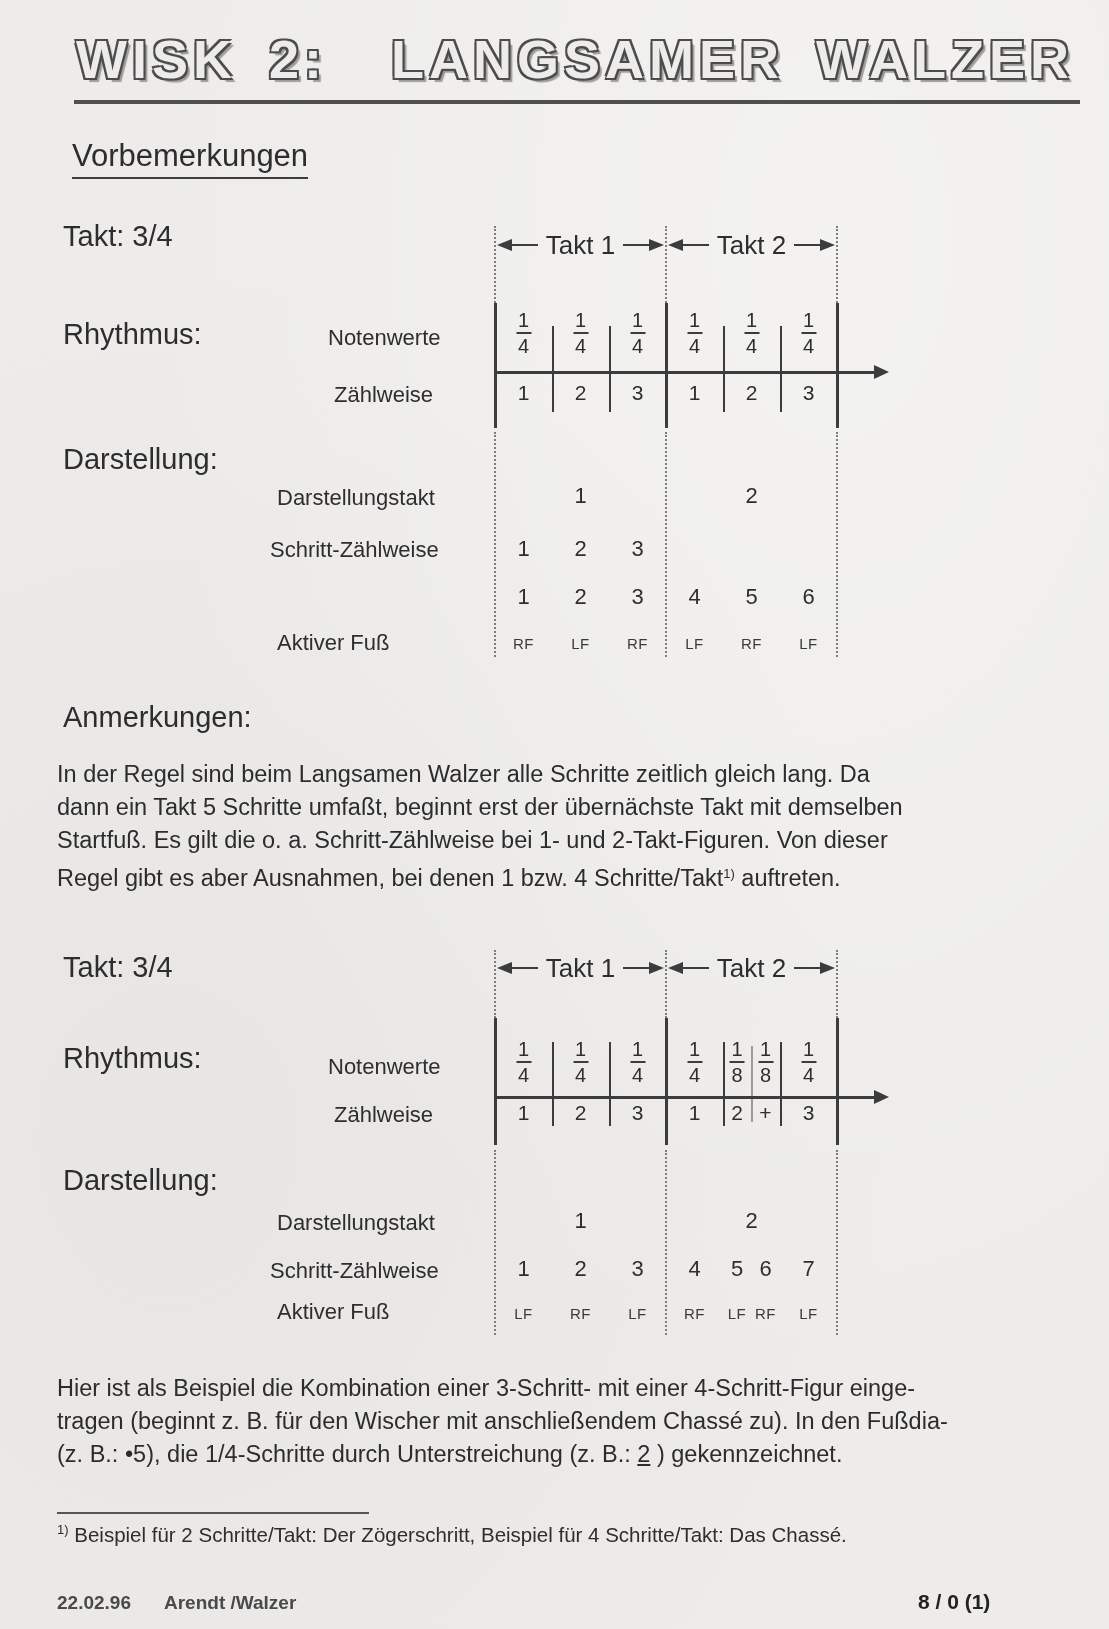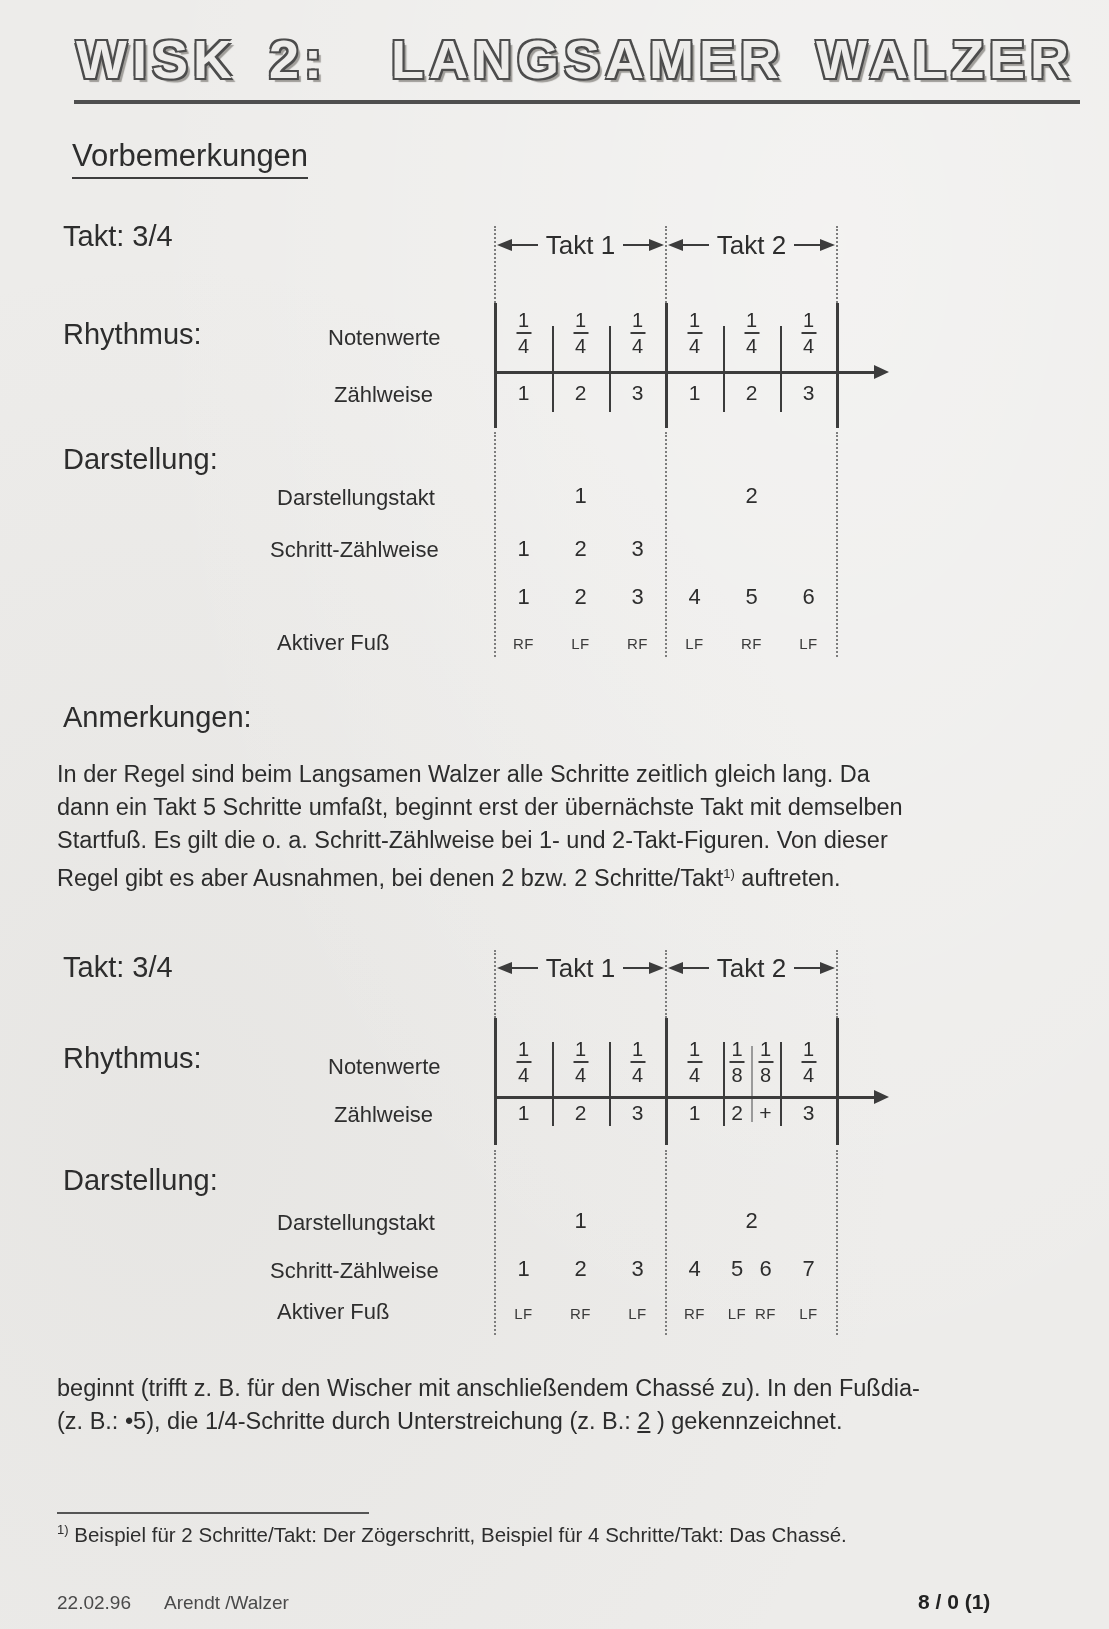--- a/index.html
+++ b/index.html
@@ -7,21 +7,21 @@
     position:relative;
     width:1109px;height:1629px;
     background:
       radial-gradient(ellipse at 75% 15%, rgba(255,255,255,.35), transparent 60%),
       radial-gradient(ellipse at 15% 70%, rgba(176,174,168,.10), transparent 55%),
       #edecea;
     font-family:"Liberation Sans", sans-serif;
     color:#2e2e2e;
     overflow:hidden;
   }
-  .abs{position:absolute;}
+  .abs{position:absolute;font-weight:bold;}
   
   .title{
     position:absolute;left:74px;top:28px;
     font-size:54px;font-weight:bold;letter-spacing:5px;word-spacing:12px;
     white-space:pre;
     color:#edecea;
     text-shadow:-2px -2px 0 #4c4c4c, 2px -2px 0 #4c4c4c, -2px 2px 0 #4c4c4c, 2px 2px 0 #4c4c4c, 4px 4px 1px #9f9d99;
     border-bottom:4px solid #4f4f4f;
     padding:0 6px 10px 2px;
   }
@@ -172,21 +172,21 @@
   <div class="cv f15" style="left:637.5px;top:635px;">RF</div>
   <div class="cv f15" style="left:694.5px;top:635px;">LF</div>
   <div class="cv f15" style="left:751.5px;top:635px;">RF</div>
   <div class="cv f15" style="left:808.5px;top:635px;">LF</div>
 
   <div class="h2" style="left:63px;top:701px;">Anmerkungen:</div>
   <div class="para" style="left:57px;top:758px;">
     <div>In der Regel sind beim Langsamen Walzer alle Schritte zeitlich gleich lang. Da</div>
     <div>dann ein Takt 5 Schritte umfaßt, beginnt erst der übernächste Takt mit demselben</div>
     <div>Startfuß. Es gilt die o. a. Schritt-Zählweise bei 1- und 2-Takt-Figuren. Von dieser</div>
-    <div><span>Regel gibt es aber Ausnahmen, bei denen 2 bzw. 2 Schritte/Takt</span><sup class="sup">1)</sup><span> auftreten.</span></div>
+    <div><span>Regel gibt es aber Ausnahmen, bei denen 1 bzw. 4 Schritte/Takt</span><sup class="sup">1)</sup><span> auftreten.</span></div>
   </div>
 
   <div class="h2" style="left:63px;top:951px;">Takt: 3/4</div>
 
   <div class="tarrow" style="left:497px;top:957px;width:167px;">
     <span class="hl"></span>
       <span class="ln"></span>
     <span class="tx">Takt 1</span>
     <span class="ln"></span>
       <span class="hr"></span>
@@ -283,21 +283,22 @@
   <div class="rowlbl" style="left:277px;top:1299px;">Aktiver Fuß</div>
   <div class="cv f15" style="left:523.5px;top:1305px;">LF</div>
   <div class="cv f15" style="left:580.5px;top:1305px;">RF</div>
   <div class="cv f15" style="left:637.5px;top:1305px;">LF</div>
   <div class="cv f15" style="left:694.5px;top:1305px;">RF</div>
   <div class="cv f15" style="left:737px;top:1305px;">LF</div>
   <div class="cv f15" style="left:765.5px;top:1305px;">RF</div>
   <div class="cv f15" style="left:808.5px;top:1305px;">LF</div>
 
   <div class="para" style="left:57px;top:1372px;">
-    <div>beginnt (trifft z. B. für den Wischer mit anschließendem Chassé zu). In den Fußdia-</div>
+    <div>Hier ist als Beispiel die Kombination einer 3-Schritt- mit einer 4-Schritt-Figur einge-</div>
+    <div>tragen (beginnt z. B. für den Wischer mit anschließendem Chassé zu). In den Fußdia-</div>
     <div><span>(z. B.: •5), die 1/4-Schritte durch Unterstreichung (z. B.: </span><span class="u2">2</span><span> ) gekennzeichnet.</span></div>
   </div>
 
   <div class="fnrule"></div>
   <div class="footnote">
     <sup class="sup">1)</sup><span> Beispiel für 2 Schritte/Takt: Der Zögerschritt, Beispiel für 4 Schritte/Takt: Das Chassé.</span>
   </div>
 
   <div class="abs footer" style="left:57px;top:1592px;">22.02.96</div>
   <div class="abs footer" style="left:164px;top:1592px;">Arendt /Walzer</div>

